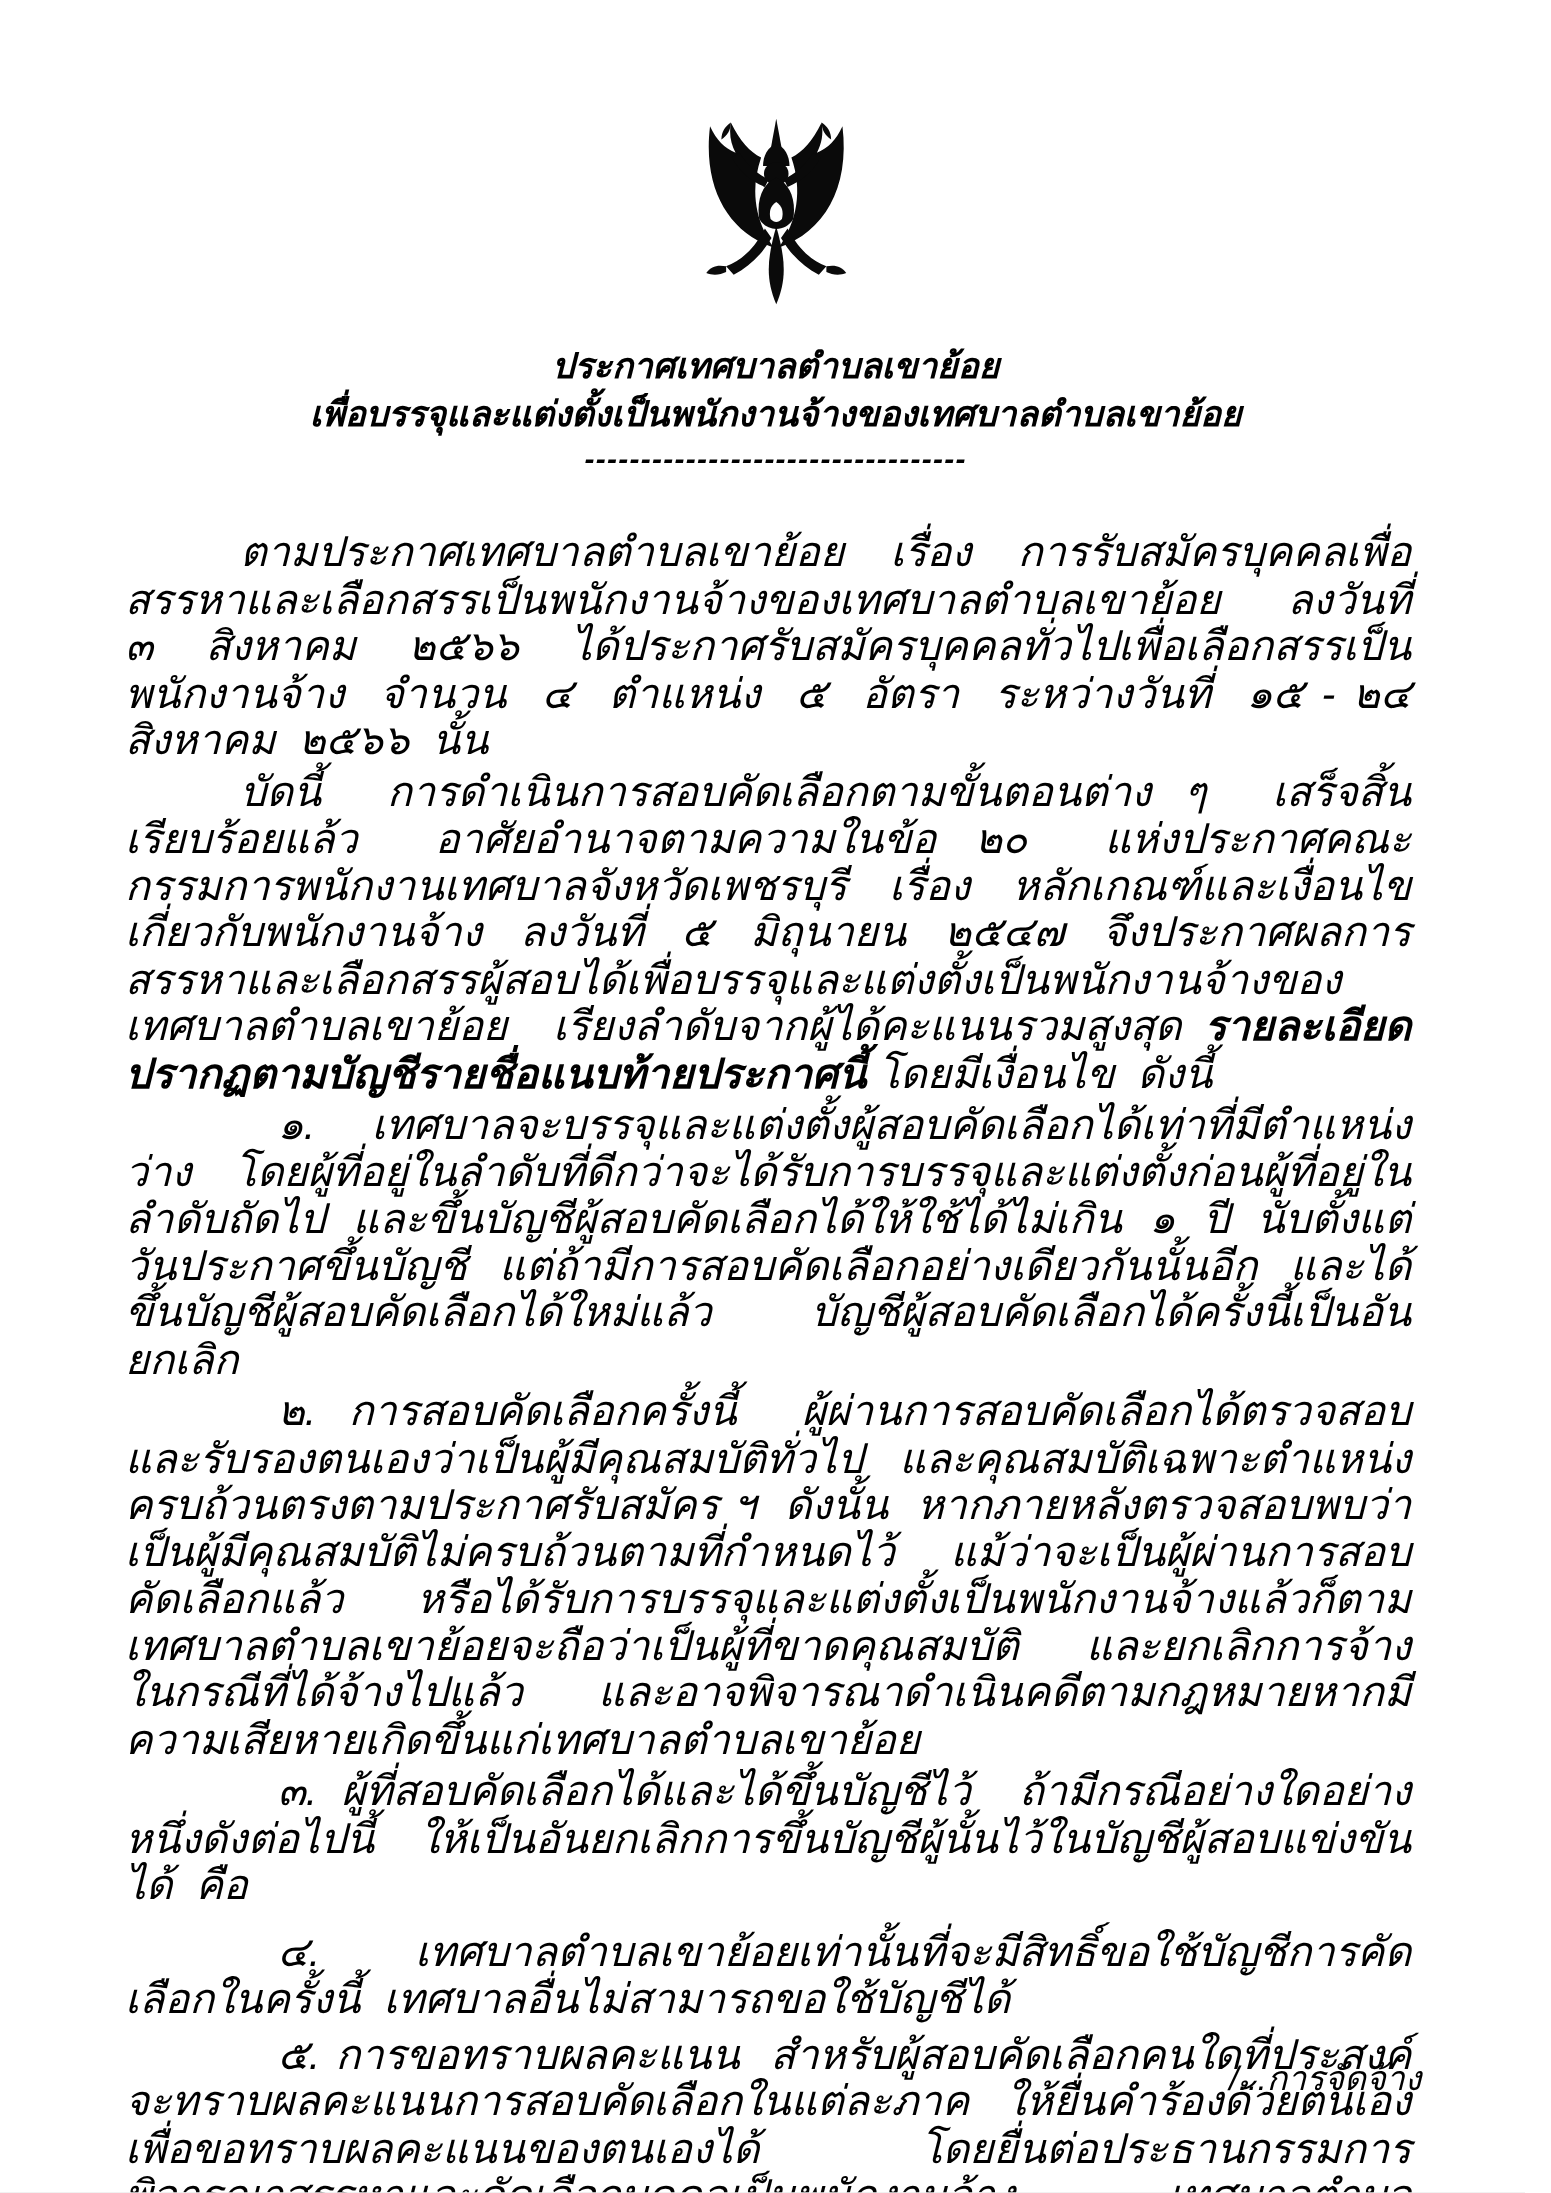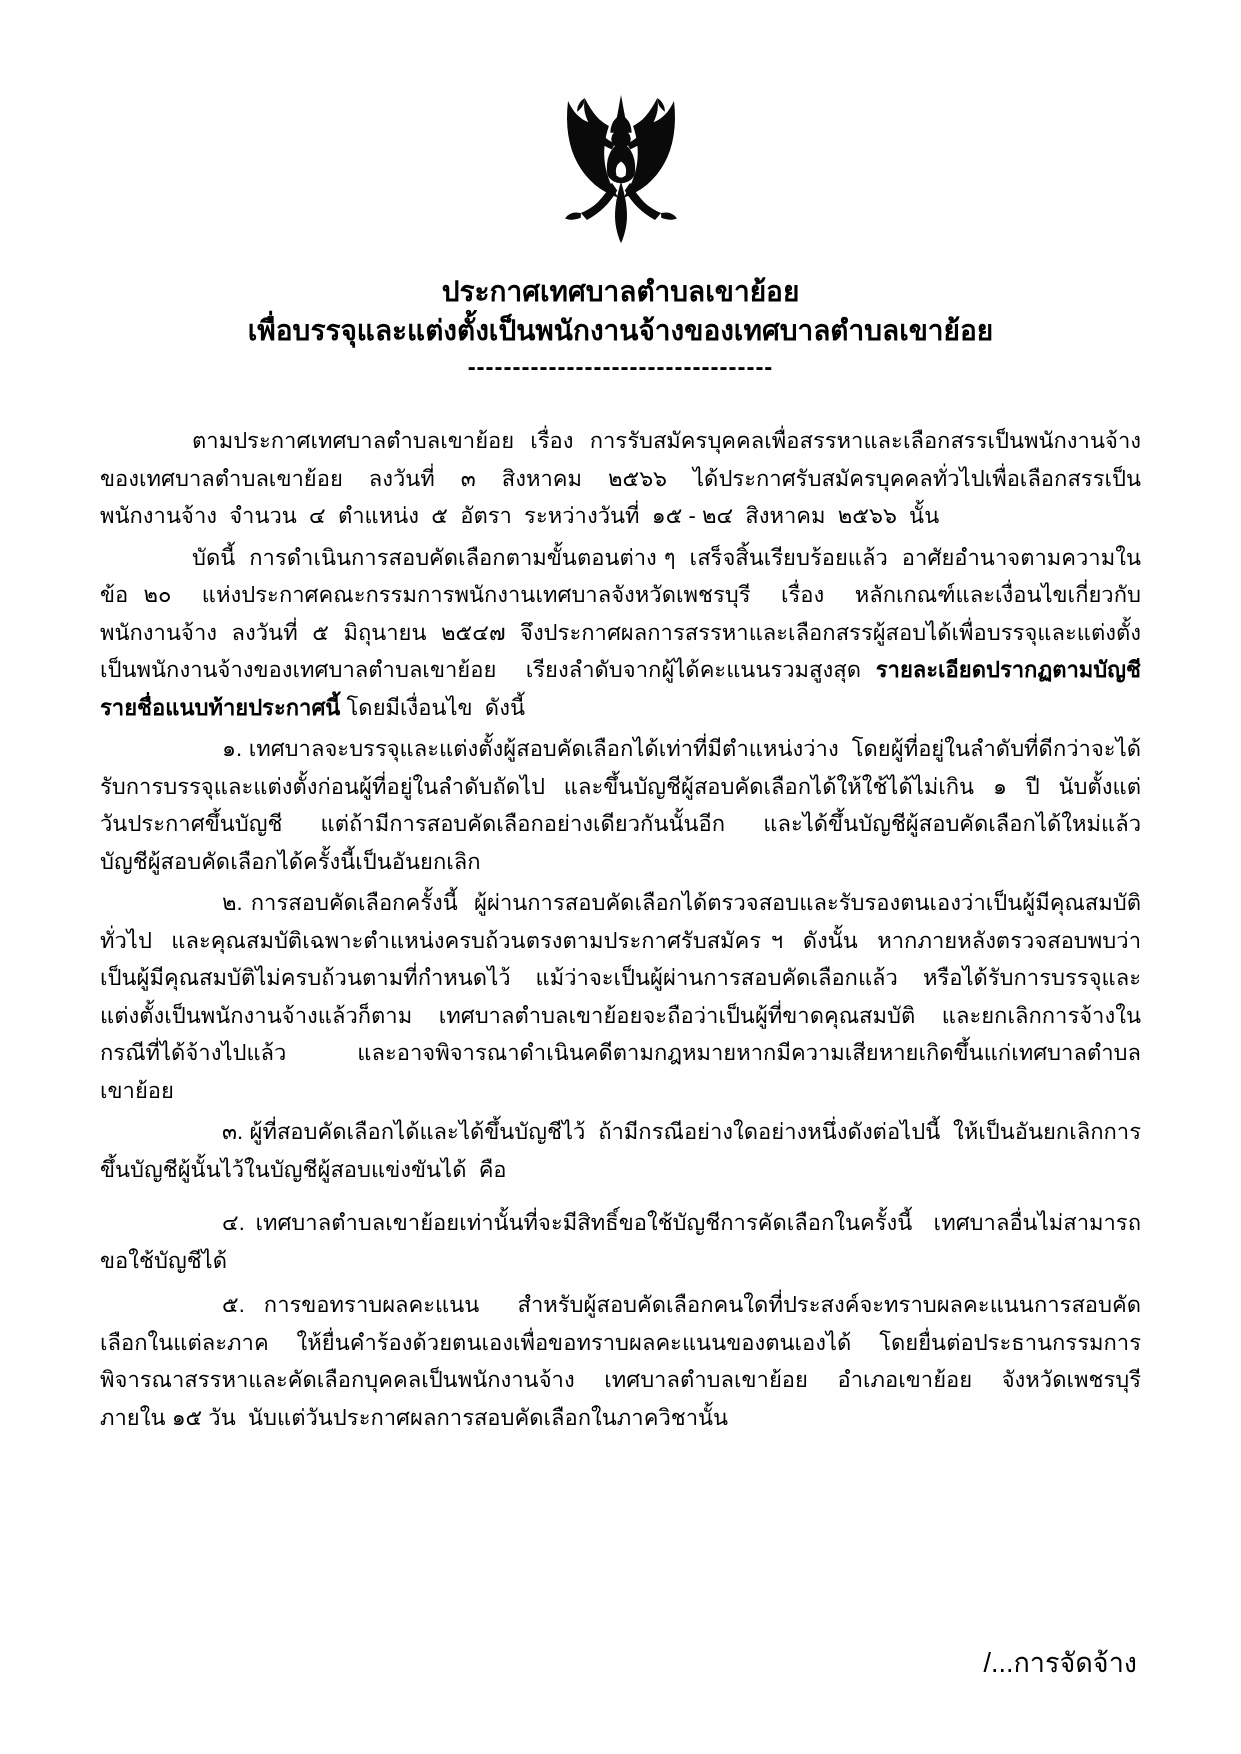--- a/index.html
+++ b/index.html
@@ -1,28 +1,28 @@
 <!DOCTYPE html>
 <html lang="th"><head>
 <meta charset="utf-8">
 <style>
   html,body{margin:0;padding:0;background:#e8e8e8;}
   .page{
     width:1241px;height:1754px;margin:0 auto;background:#ffffff;
     font-family:"Liberation Sans",sans-serif;color:#000;
-    position:relative;box-sizing:border-box;overflow:hidden;
+    position:relative;box-sizing:border-box;overflow:hidden;font-style:italic;
   }
   .emblem-wrap{padding-top:92px;text-align:center;}
   .emblem-wrap svg{display:inline-block;}
   .doc-header{text-align:center;font-weight:bold;font-size:28px;line-height:39px;margin-top:8px;}
   .doc-header div{white-space:pre-wrap;}
   .divider{text-align:center;font-weight:bold;font-size:24px;line-height:26px;margin-top:4px;letter-spacing:1px;}
   .doc-body{margin:42px 100px 0 100px;}
   .doc-body p{
-    margin:0 0 4px 0;font-size:22px;line-height:37.5px;
+    margin:0 12px 4px 0;font-size:33px;line-height:37.5px;
     text-align:justify;white-space:pre-wrap;word-break:normal;
   }
   .indent-para{text-indent:92px;}
   .indent-item{text-indent:122px;}
   .indent-sub{text-indent:186px;}
   .p-intro{margin-bottom:20px;}
   .p-result{margin-bottom:6px;}
   .gap-before{margin-top:16px !important;}
   .gap-before-sm{margin-top:7px !important;}
   .doc-footer{

